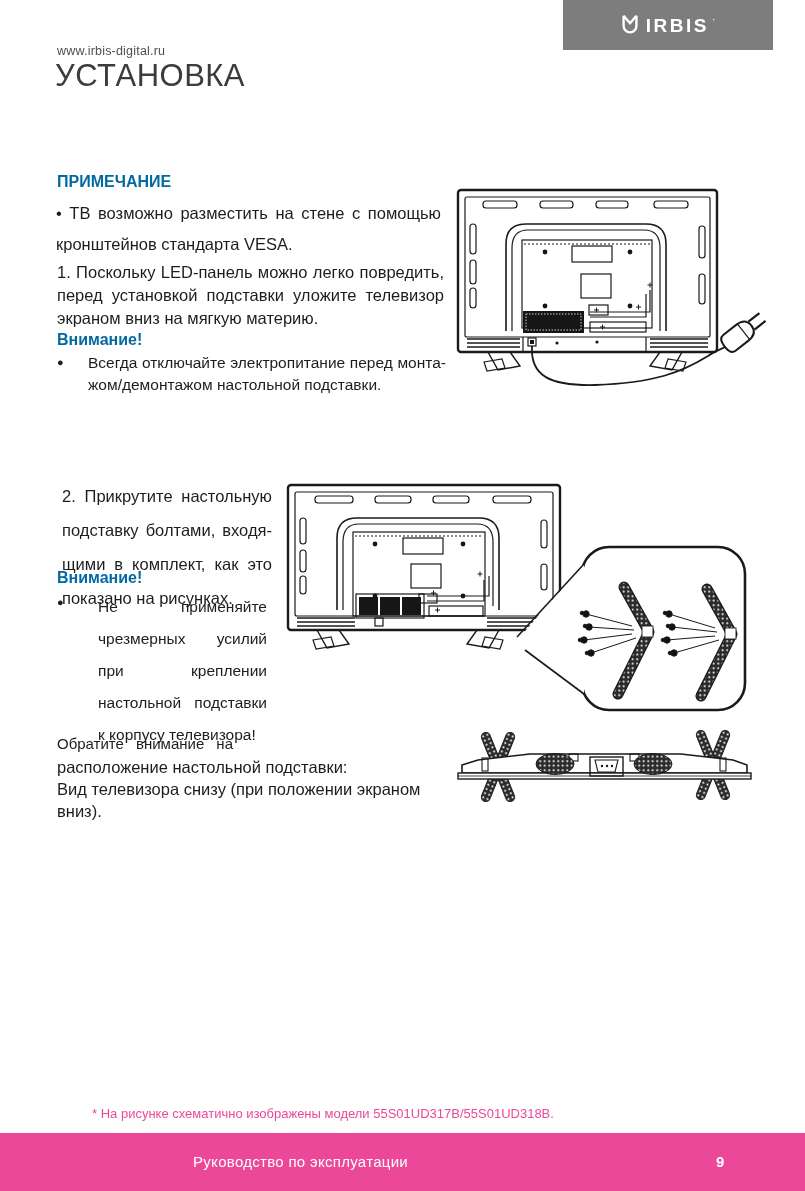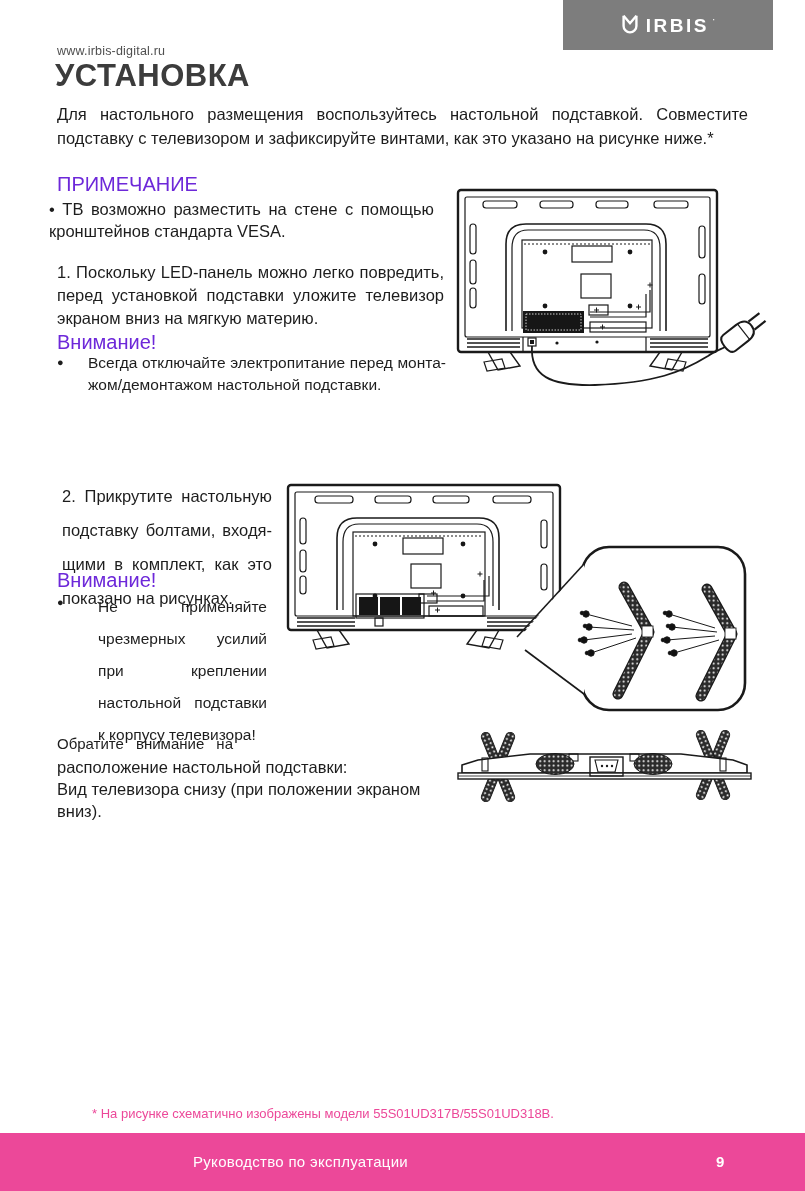--- a/index.html
+++ b/index.html
@@ -4,26 +4,26 @@
 <style>
   html,body{margin:0;padding:0;background:#e8e8e8;}
   .page{position:relative;width:805px;height:1191px;background:#ffffff;margin:0 auto;
         font-family:"Liberation Sans","DejaVu Sans",sans-serif;color:#1d1d1d;overflow:hidden;}
   .abs{position:absolute;}
   .url{left:57px;top:44px;font-size:12.5px;color:#4f4f4f;letter-spacing:.2px;}
   .logo-box{left:563px;top:0;width:210px;height:50px;background:#7d7d7d;
             display:flex;align-items:center;justify-content:center;gap:5px;}
   .logo-text{color:#ffffff;font-weight:bold;font-size:19px;letter-spacing:2.5px;line-height:1;}
   .logo-dot{color:#ffffff;font-size:10px;vertical-align:top;position:relative;top:-6px;left:-2px;}
-  .title{left:55px;top:58px;font-size:31px;font-weight:700;color:#3c3c3c;letter-spacing:.5px;}
+  .title{left:55px;top:58px;font-size:31px;font-weight:400;color:#3c3c3c;letter-spacing:.5px;}
   .body-t{font-size:16.5px;line-height:24px;text-align:justify;}
   .intro{left:57px;top:102px;width:691px;}
-  .h-bold{font-size:20px;font-weight:normal;color:#6d28d9;}
+  .h-bold{font-size:16px;font-weight:bold;color:#0369a1;}
   .note-h{left:57px;top:173px;}
-  .note-i{left:49px;top:198px;width:385px;line-height:22px;}
+  .note-i{left:56px;top:198px;width:385px;line-height:31px;}
   .s1{left:57px;top:261px;width:387px;line-height:23.2px;}
   .w1h{left:57px;top:331px;}
   .warn-item{display:flex;}
   .w1{left:57px;top:352px;width:389px;}
   .bullet-g{font-size:11px;line-height:21.5px;width:31px;flex:0 0 31px;}
   .warn-txt{font-size:15.5px;line-height:21.5px;text-align:justify;flex:1;}
   .s2{left:62px;top:479px;width:210px;line-height:34px;}
   .w2h{left:57px;top:569px;}
   .w2{left:57px;top:591px;width:210px;}
   .w2 .bullet-g{line-height:22.3px;}
@@ -53,21 +53,20 @@
     <svg width="22" height="24" viewBox="0 0 24 26">
       <path d="M5,3 V14 a7,7 0 0 0 14,0 V3" fill="none" stroke="#ffffff" stroke-width="2.6"></path>
       <path d="M5,3 L12,11 L19,3" fill="none" stroke="#ffffff" stroke-width="2.6"></path>
     </svg>
     <span class="logo-text">IRBIS</span>
     <span class="logo-dot">·</span>
   </div>
 
   <div class="abs title">УСТАНОВКА</div>
 
-  <div class="abs body-t intro">Для настольного размещения воспользуйтесь настольной подставкой. Совместите подставку с телевизором и зафиксируйте винтами, как это указано на рисунке ниже.*</div>
 
   <div class="abs h-bold note-h">ПРИМЕЧАНИЕ</div>
   <div class="abs body-t note-i">• ТВ возможно разместить на стене с помощью кронштейнов стандарта VESA.</div>
 
   <div class="abs body-t s1">1. Поскольку LED-панель можно легко повре­дить, перед установкой подставки уложите те­левизор экраном вниз на мягкую материю.</div>
   <div class="abs h-bold w1h">Внимание!</div>
   <div class="abs warn-item w1">
     <span class="bullet-g">●</span>
     <span class="warn-txt">Всегда отключайте электропитание перед монта­жом/демонтажом настольной подставки.</span>
   </div>

